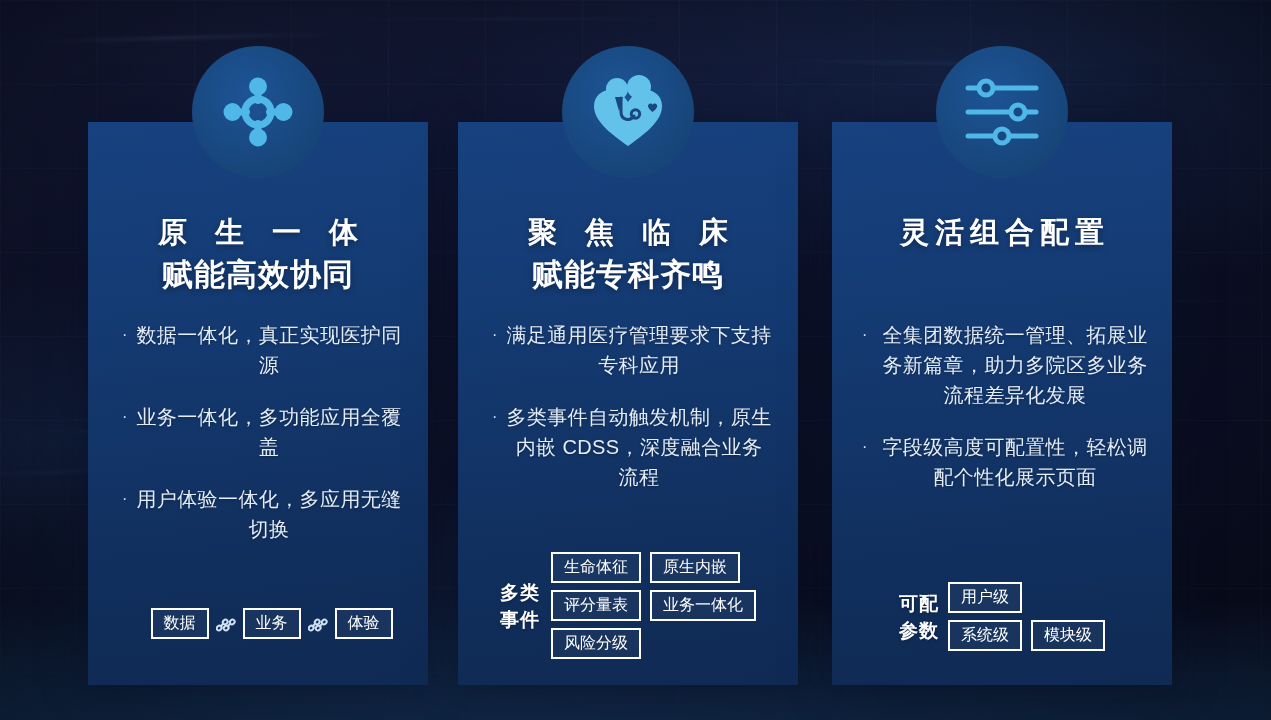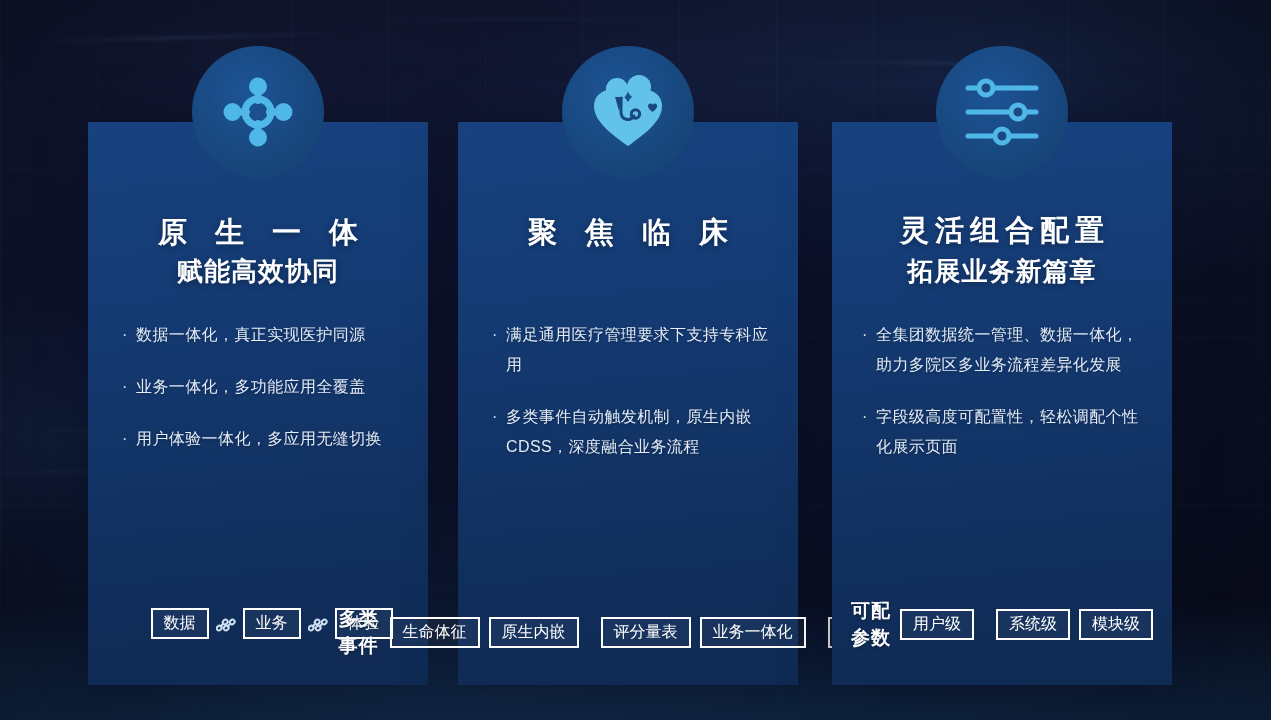--- a/index.html
+++ b/index.html
@@ -69,34 +69,34 @@
     display:flex; align-items:center; justify-content:center;
   }
   .icon-circle svg { display:block; }
 
   .card-title {
     position:absolute; left:0; right:0; top:90px;
     text-align:center; color:#ffffff; font-weight:bold;
     text-shadow:0 2px 6px rgba(0,0,0,.35);
   }
   .title-l1 { font-size:29px; letter-spacing:10px; line-height:1.42; text-indent:10px; }
-  .title-l2 { font-size:26px; letter-spacing:1px; line-height:1.42; }
+  .title-l2 { font-size:31px; letter-spacing:1px; line-height:1.42; }
 
   .bullets {
     position:absolute; left:34px; right:26px; top:198px;
   }
   .bullet { display:flex; margin-bottom:22px; }
   .bullet:last-child { margin-bottom:0; }
   .bullet-dot {
     flex:0 0 auto; width:14px; color:#d5e3f4; font-size:16px;
     line-height:30px; text-align:left;
   }
   .bullet-text {
-    flex:1 1 auto; color:#e3ecf7; font-size:16px; line-height:30px;
-    letter-spacing:.4px; text-shadow:0 1px 3px rgba(0,0,0,.3);
+    flex:1 1 auto; color:#e3ecf7; font-size:20px; line-height:30px;
+    letter-spacing:.4px; text-shadow:0 1px 3px rgba(0,0,0,.3);text-align:center;
   }
   .c3 .bullets { left:30px; right:18px; }
 
   
   .tagzone { position:absolute; left:0; right:0; bottom:38px; }
   .c1 .tagzone { bottom:46px; }
   .c2 .tagzone { bottom:26px; }
   .c3 .tagzone { bottom:34px; }
 
   .chain-row { display:flex; align-items:center; justify-content:center; gap:6px;padding-left:27px; }
@@ -106,21 +106,21 @@
     background:rgba(255,255,255,.04);
   }
   .chain-icon { display:flex; align-items:center; justify-content:center; width:22px; }
 
   .label-grid { display:flex; align-items:center; justify-content:center; gap:11px; }
   .group-label {
     color:#ffffff; font-size:19px; font-weight:bold; line-height:27px;
     text-align:center; white-space:nowrap; letter-spacing:1px;
     text-shadow:0 1px 3px rgba(0,0,0,.35);
   }
-  .tag-grid { display:flex; flex-direction:row; gap:22px; }
+  .tag-grid { display:flex; flex-direction:column; gap:7px; }
   .tag-line { display:flex; gap:9px; }
   .c3 .label-grid { gap:9px; }
 </style>
 </head>
 <body>
 
 <div id="bg">
   <div class="bg-base"></div>
   <div class="bg-sheen"></div>
   <div class="bg-grid"></div>
@@ -218,20 +218,21 @@
           <path d="M35 26 L35 40 C35 48 44 50 48 44"></path>
         </g>
         <circle cx="49.5" cy="42" r="4.2" fill="none" stroke="#18487f" stroke-width="3"></circle>
         <path d="M37 25 L33 39 L29 25 Z" fill="#18487f"></path>
         <path d="M62 34 c0-2.6 3.6-3.4 4.6-1 1-2.4 4.6-1.6 4.6 1 0 2.8-4.6 6-4.6 6 s-4.6-3.2-4.6-6 Z" fill="#18487f"></path>
       </svg>
     </div>
 
     <div class="card-title">
       <div class="title-l1">聚 焦 临 床</div>
+      <div class="title-l2">赋能专科齐鸣</div>
     </div>
 
     <div class="bullets">
       <div class="bullet">
         <span class="bullet-dot">·</span>
         <span class="bullet-text">满足通用医疗管理要求下支持专科应用</span>
       </div>
       <div class="bullet">
         <span class="bullet-dot">·</span>
         <span class="bullet-text">多类事件自动触发机制，原生内嵌 CDSS，深度融合业务流程</span>
@@ -271,28 +272,27 @@
         </g>
         <g fill="#18487f" stroke="#4fb8e8" stroke-width="5">
           <circle cx="24" cy="13" r="7"></circle>
           <circle cx="56" cy="37" r="7"></circle>
           <circle cx="40" cy="61" r="7"></circle>
         </g>
       </svg>
     </div>
 
     <div class="card-title">
-      <div class="title-l1" style="letter-spacing:6px;text-indent:6px;font-family:Liberation Mono, monospace;">灵活组合配置</div>
-      <div class="title-l2">拓展业务新篇章</div>
+      <div class="title-l1" style="letter-spacing:6px;text-indent:6px;">灵活组合配置</div>
     </div>
 
     <div class="bullets">
       <div class="bullet">
         <span class="bullet-dot">·</span>
-        <span class="bullet-text">全集团数据统一管理、数据一体化，助力多院区多业务流程差异化发展</span>
+        <span class="bullet-text">全集团数据统一管理、拓展业务新篇章，助力多院区多业务流程差异化发展</span>
       </div>
       <div class="bullet">
         <span class="bullet-dot">·</span>
         <span class="bullet-text">字段级高度可配置性，轻松调配个性化展示页面</span>
       </div>
     </div>
 
     <div class="tagzone">
       <div class="label-grid">
         <div class="group-label">

